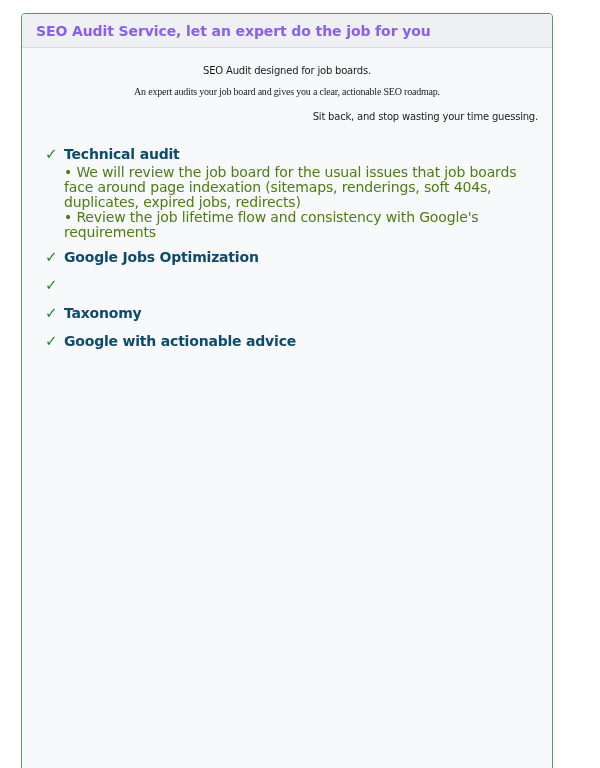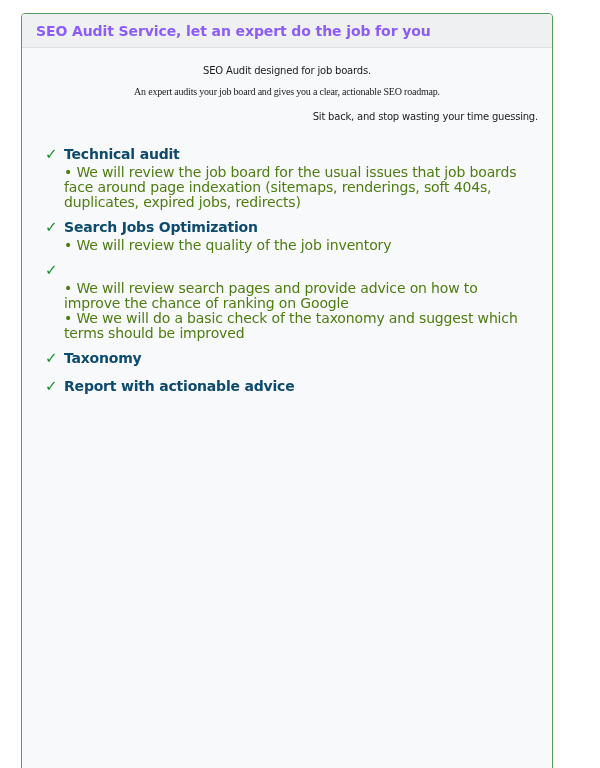--- a/index.html
+++ b/index.html
@@ -112,54 +112,50 @@
     </div>
 
     <ul class="features">
       <li class="feature">
         <div class="feature-head">
           <span class="check">✓</span>
           <span class="feature-title">Technical audit</span>
         </div>
         <ul class="bullets">
           <li class="bullet">• We will review the job board for the usual issues that job boards face around page indexation (sitemaps, renderings, soft 404s, duplicates, expired jobs, redirects)</li>
+          <li class="bullet">• Review the job lifetime flow and consistency with Google's requirements</li>
         </ul>
       </li>
 
       <li class="feature">
         <div class="feature-head">
           <span class="check">✓</span>
-          <span class="feature-title">Search Jobs Optimization</span>
+          <span class="feature-title">Google Jobs Optimization</span>
         </div>
         <ul class="bullets">
-          <li class="bullet">• We will review the quality of the job inventory</li>
         </ul>
       </li>
 
       <li class="feature">
         <div class="feature-head">
           <span class="check">✓</span>
         </div>
-        <ul class="bullets">
-          <li class="bullet">• We will review search pages and provide advice on how to improve the chance of ranking on Google</li>
-          <li class="bullet">• We we will do a basic check of the taxonomy and suggest which terms should be improved</li>
-        </ul>
       </li>
 
       <li class="feature">
         <div class="feature-head">
           <span class="check">✓</span>
           <span class="feature-title">Taxonomy</span>
         </div>
       </li>
 
       <li class="feature">
         <div class="feature-head">
           <span class="check">✓</span>
-          <span class="feature-title">Report with actionable advice</span>
+          <span class="feature-title">Google with actionable advice</span>
         </div>
         <ul class="bullets">
         </ul>
       </li>
     </ul>
 
   </div>
 </div>
 
 </body></html>

